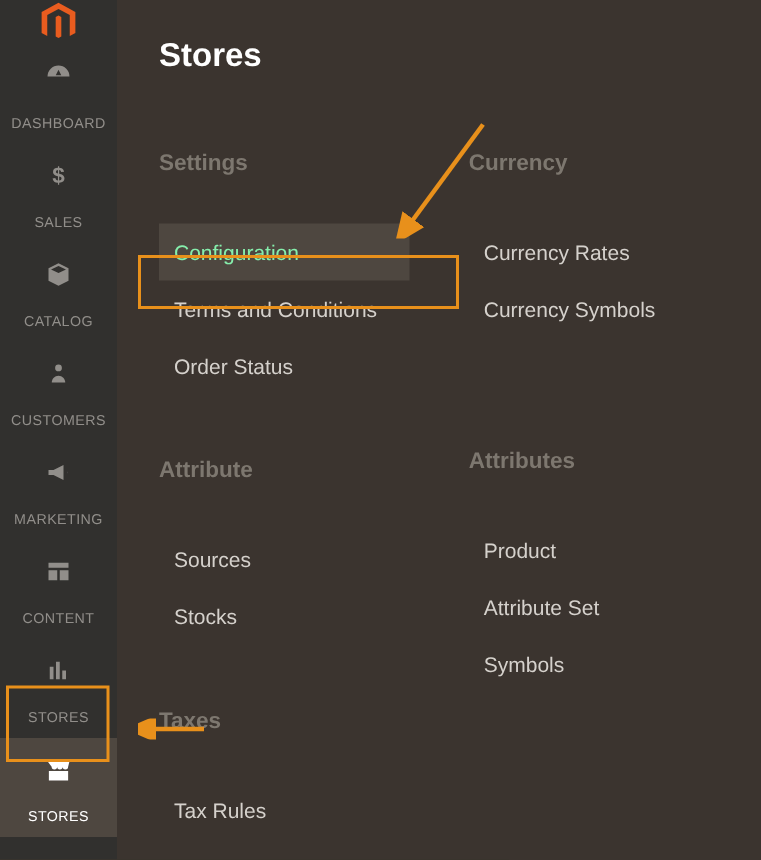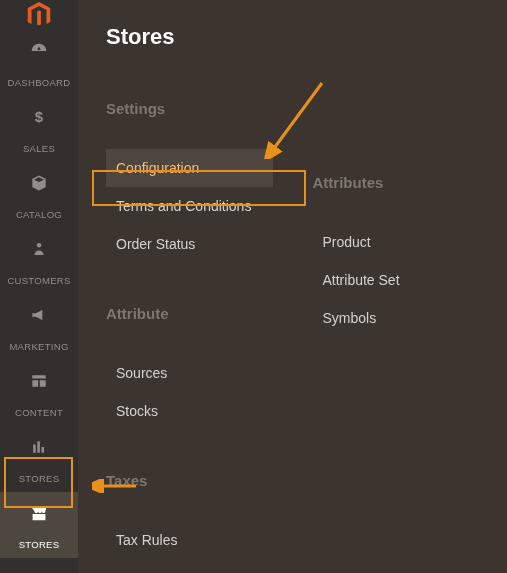--- a/index.html
+++ b/index.html
@@ -97,21 +97,21 @@
     .menu-item {
       display: block;
       color: #d5d1cc;
       font-size: 14px;
       padding: 11px 10px;
       cursor: pointer;
       white-space: nowrap;
     }
     .menu-item.selected {
       background: #4e4740;
-      color: #fdba74;
+      color: #86efac;
     }
     .spacer-short { height: 8px; }
     
     .arrow-diag {
       position: absolute;
       left: 264px;
       top: 77px;
       pointer-events: none;
     }
     .arrow-horiz {
@@ -242,20 +242,26 @@
       <div class="group">
         <div class="group-heading">Taxes</div>
         <div class="spacer-short"></div>
         <a class="menu-item">Tax Rules</a>
       </div>
 
     </div>
 
     <div class="col">
 
+      <div class="group">
+        <div class="group-heading">Currency</div>
+        <div class="spacer-short"></div>
+        <a class="menu-item">Currency Rates</a>
+        <a class="menu-item">Currency Symbols</a>
+      </div>
 
       <div class="group" style="margin-top:74px">
         <div class="group-heading">Attributes</div>
         <div class="spacer-short"></div>
         <a class="menu-item">Product</a>
         <a class="menu-item">Attribute Set</a>
         <a class="menu-item">Symbols</a>
       </div>
 
     </div>

